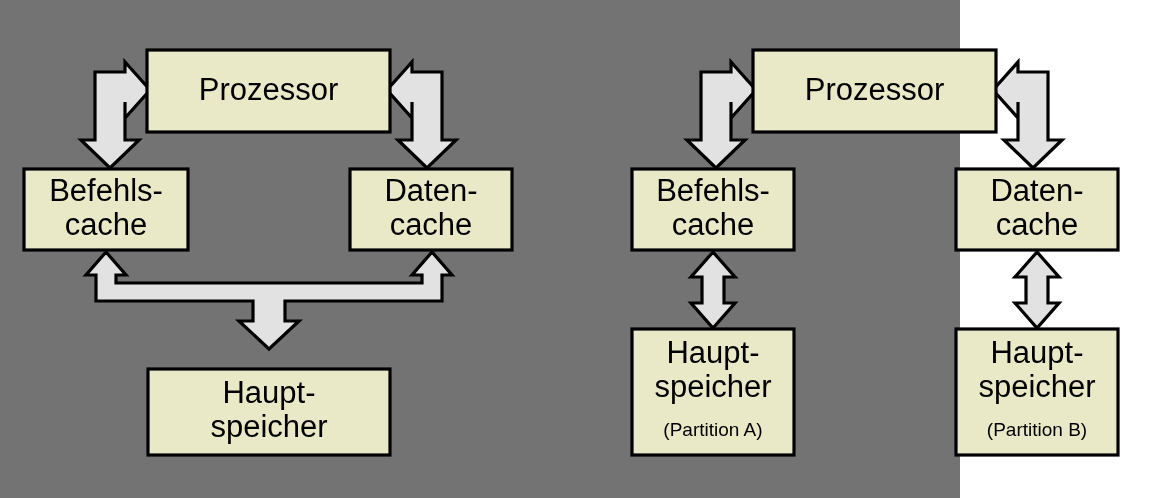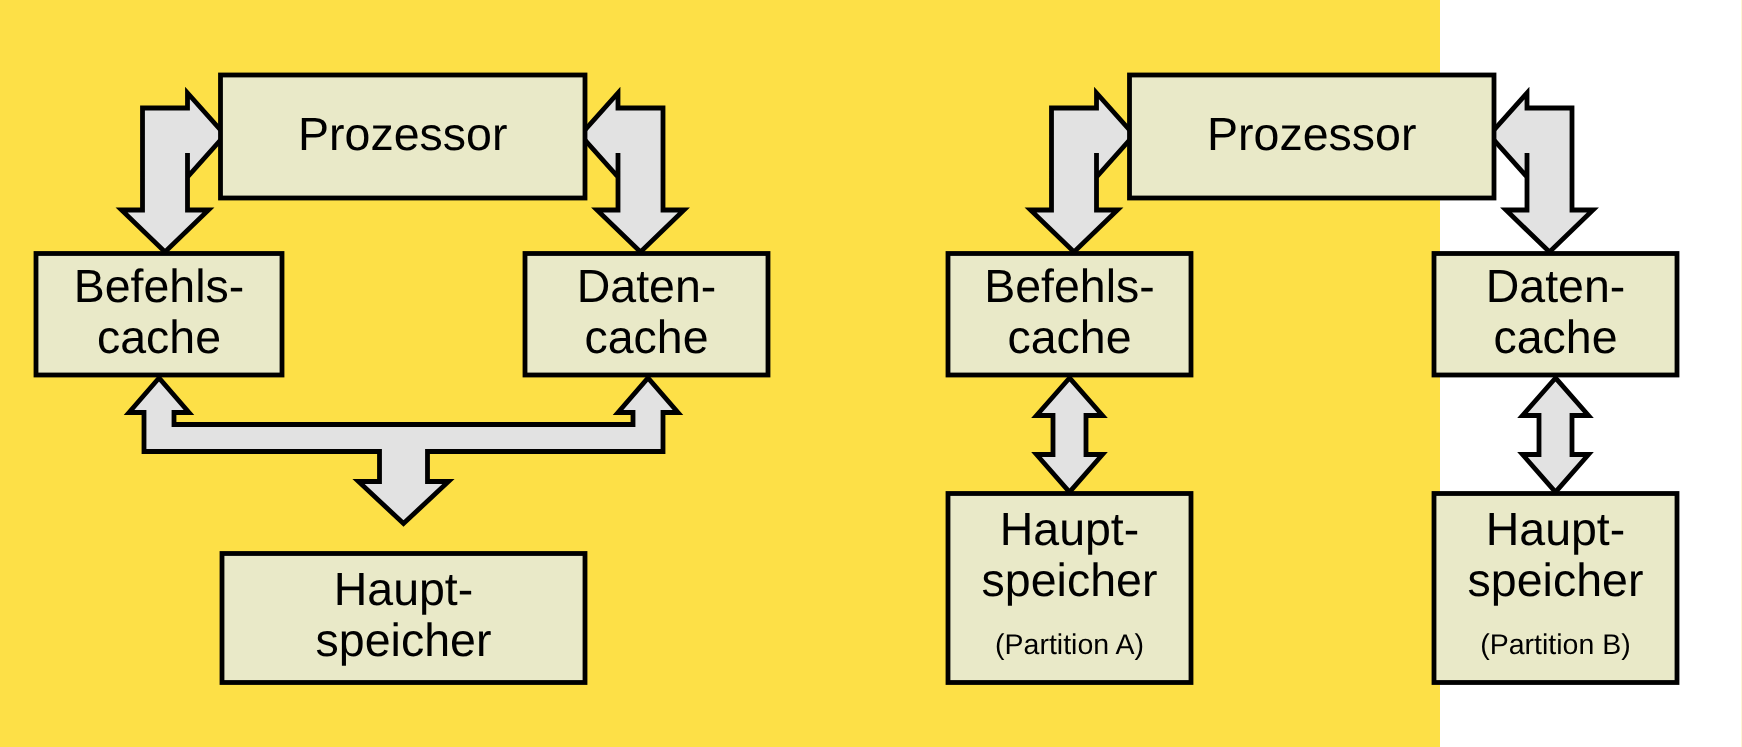--- a/index.html
+++ b/index.html
@@ -10,21 +10,21 @@
   body {
     width: 1161px;
     height: 498px;
     font-family: "Liberation Sans", sans-serif;
     overflow: hidden;
   }
   #diagram-root {
     position: relative;
     width: 960px;
     height: 498px;
-    background: #fde047;
+    background: #737373;
   }
   svg.canvas {
     position: absolute;
     top: 0;
     left: 0;
     width: 1161px;
     height: 498px;
     display: block;
   }
   .box-rect {

